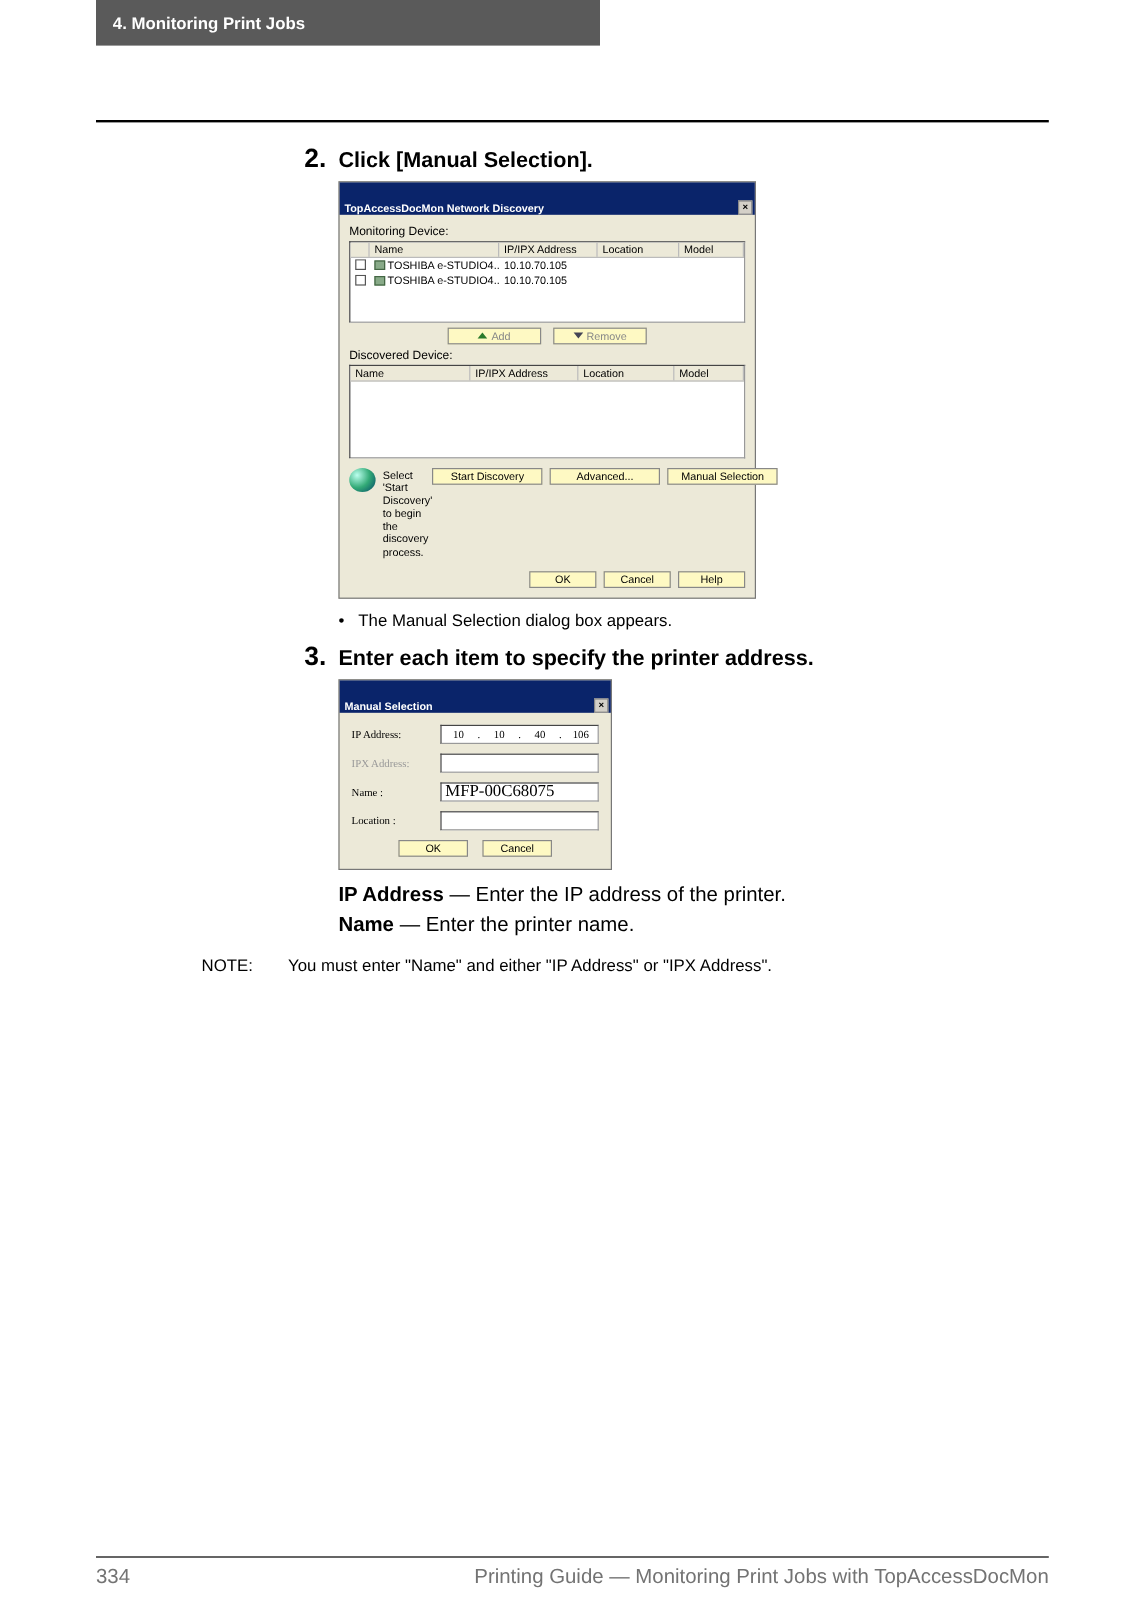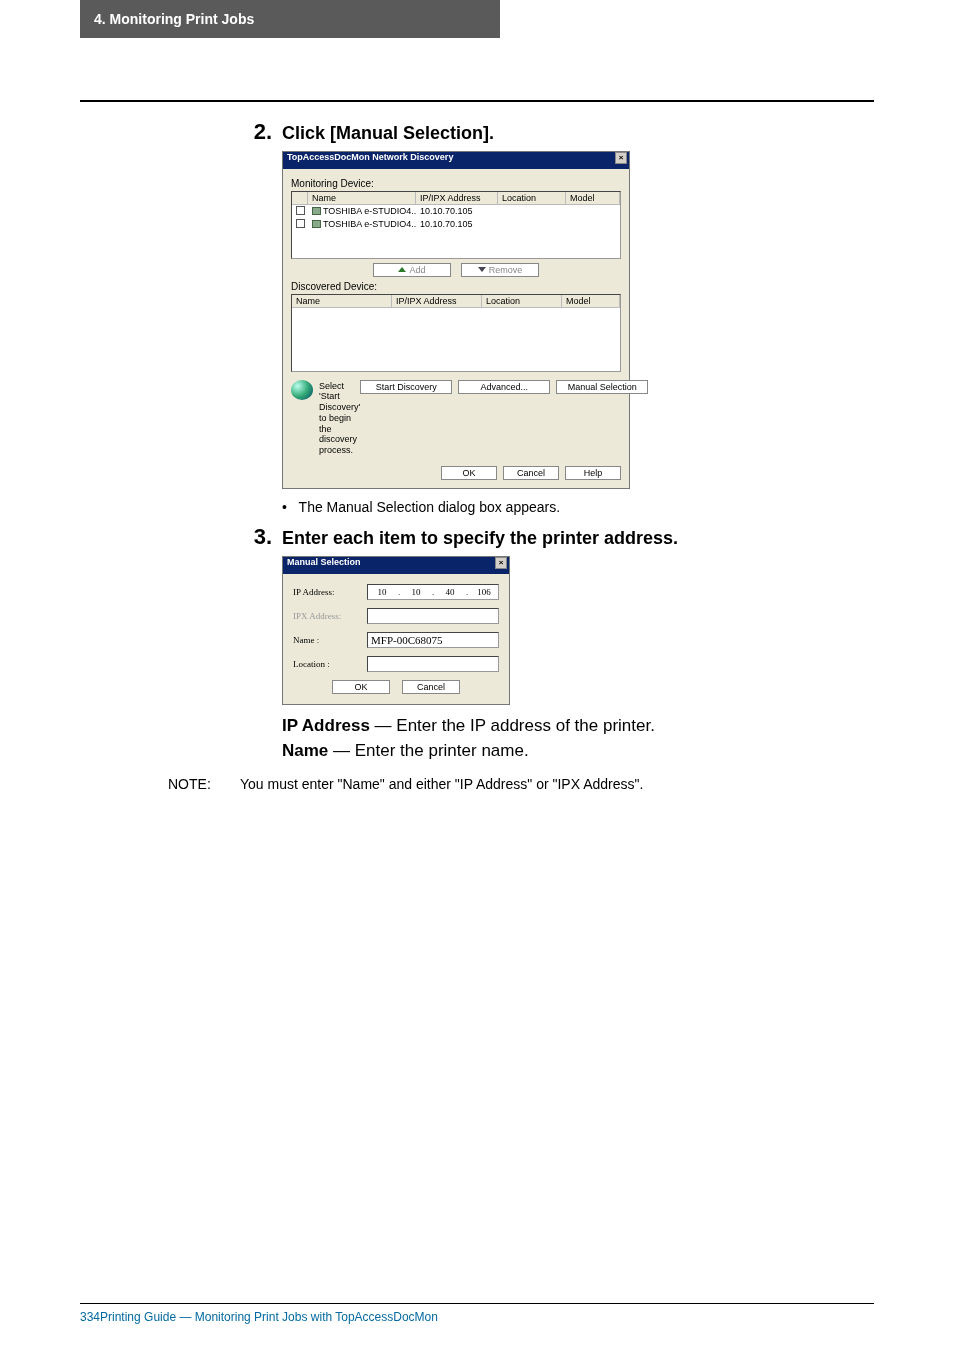--- a/index.html
+++ b/index.html
@@ -30,22 +30,22 @@
   .step-text { font-size: 18px; font-weight: bold; line-height: 1.25; margin-top: 2px; }
 
   .screenshot-block { margin-left: 202px; margin-top: 6px; margin-bottom: 10px; }
 
   .dialog {
     width: 348px; border: 1px solid #777; background: #ece9d8;
     font-size: 9px; font-family: Tahoma, Arial, sans-serif;
   }
   .dlg-title {
     background: linear-gradient(#0a246a, #a6caf0);
-    background: #0a246a; color: #fff; height: 17px;
-    display: flex; align-items: flex-start; justify-content: space-between;
+    background: #0a246a; color: #fff; height: 27px;
+    display: flex; align-items: flex-end; justify-content: space-between;
     padding: 0 2px 0 4px; font-size: 9px; font-weight: bold;
   }
   .dlg-close {
     width: 12px; height: 12px; background: #d4d0c8; border: 1px solid #888;
     display: flex; align-items: center; justify-content: center;
     font-size: 8px; color: #000; cursor: pointer;
   }
   .dlg-body { padding: 6px 8px 8px 8px; }
   .dlg-label { font-size: 10px; margin: 3px 0 2px 0; }
 
@@ -66,21 +66,21 @@
   .lv-d-ip { width: 90px; }
   .lv-d-loc { width: 80px; }
   .lv-d-model { flex: 1; }
 
   .listview2 {
     background: #fff; border: 1px inset #999; height: 78px; overflow: hidden;
   }
 
   .btn-row-mid { display: flex; justify-content: center; gap: 10px; margin: 4px 0; }
   .win-btn {
-    background: #ffffff; border: 1px solid #888; font-size: 9px;
+    background: #fef9c3; border: 1px solid #888; font-size: 9px;
     padding: 1px 0; min-width: 78px; text-align: center;
     display: inline-flex; align-items: center; justify-content: center; gap: 3px;
     cursor: pointer;
   }
   .win-btn.disabled { color: #888; }
   .tri-up { width:0;height:0;border-left:4px solid transparent;border-right:4px solid transparent;border-bottom:5px solid #2a7a2a; display:inline-block;}
   .tri-down { width:0;height:0;border-left:4px solid transparent;border-right:4px solid transparent;border-top:5px solid #445; display:inline-block;}
 
   .disc-row { display: flex; align-items: flex-start; margin-top: 8px; }
   .globe {
@@ -103,36 +103,36 @@
     font-size: 9px; font-family: Tahoma, Arial, sans-serif;
   }
   .ms-body { padding: 10px 10px 10px 10px; }
   .ms-row { display: flex; align-items: center; margin-bottom: 8px; font-family: Liberation Serif, serif; }
   .ms-row .lbl { width: 74px; font-size: 9px; }
   .ms-row .lbl.disabled { color: #999; }
   .ms-row .fld { flex: 1; }
   .ip-box { display: flex; background: #fff; border: 1px inset #999; height: 16px; align-items: center; }
   .ip-oct { flex: 1; text-align: center; font-size: 9px; }
   .ip-dot { width: 6px; text-align: center; font-size: 9px; }
-  .txt-in { width: 100%; height: 16px; background: #fff; border: 1px inset #999; font-size: 11px; padding: 0 3px; display: flex; align-items: center; }
+  .txt-in { width: 100%; height: 16px; background: #fff; border: 1px inset #999; font-size: 14px; padding: 0 3px; display: flex; align-items: center; }
   .ms-bottom { display: flex; justify-content: center; gap: 12px; margin-top: 6px; }
   .ms-bottom .win-btn { min-width: 58px; }
 
   .body-text { margin-left: 202px; font-size: 17px; line-height: 1.35; }
   .body-text p { margin-top: 2px; }
   .body-text .b { font-weight: bold; }
 
   .note-row { display: flex; margin-top: 14px; font-size: 14px; }
   .note-label { width: 72px; margin-left: 88px; }
   .note-text { flex: 1; }
 
   .footer {
     position: absolute; bottom: 24px; left: 80px; right: 80px;
     border-top: 1px solid #000; padding-top: 6px;
-    display: flex; justify-content: flex-start; font-size: 12px; color: #0369a1;
+    display: flex; justify-content: space-between; font-size: 17px; color: #737373;
   }
   .printer-icon { display:inline-block; width:9px; height:8px; background:#8a8; border:1px solid #464; margin-right:2px; vertical-align:middle; }
   .chk { display:inline-block; width:9px; height:9px; border:1px solid #555; background:#fff; }
 </style>
 </head>
 <body>
 
 <div class="page">
   <div class="header-tab">
     <span>4. Monitoring Print Jobs</span>

